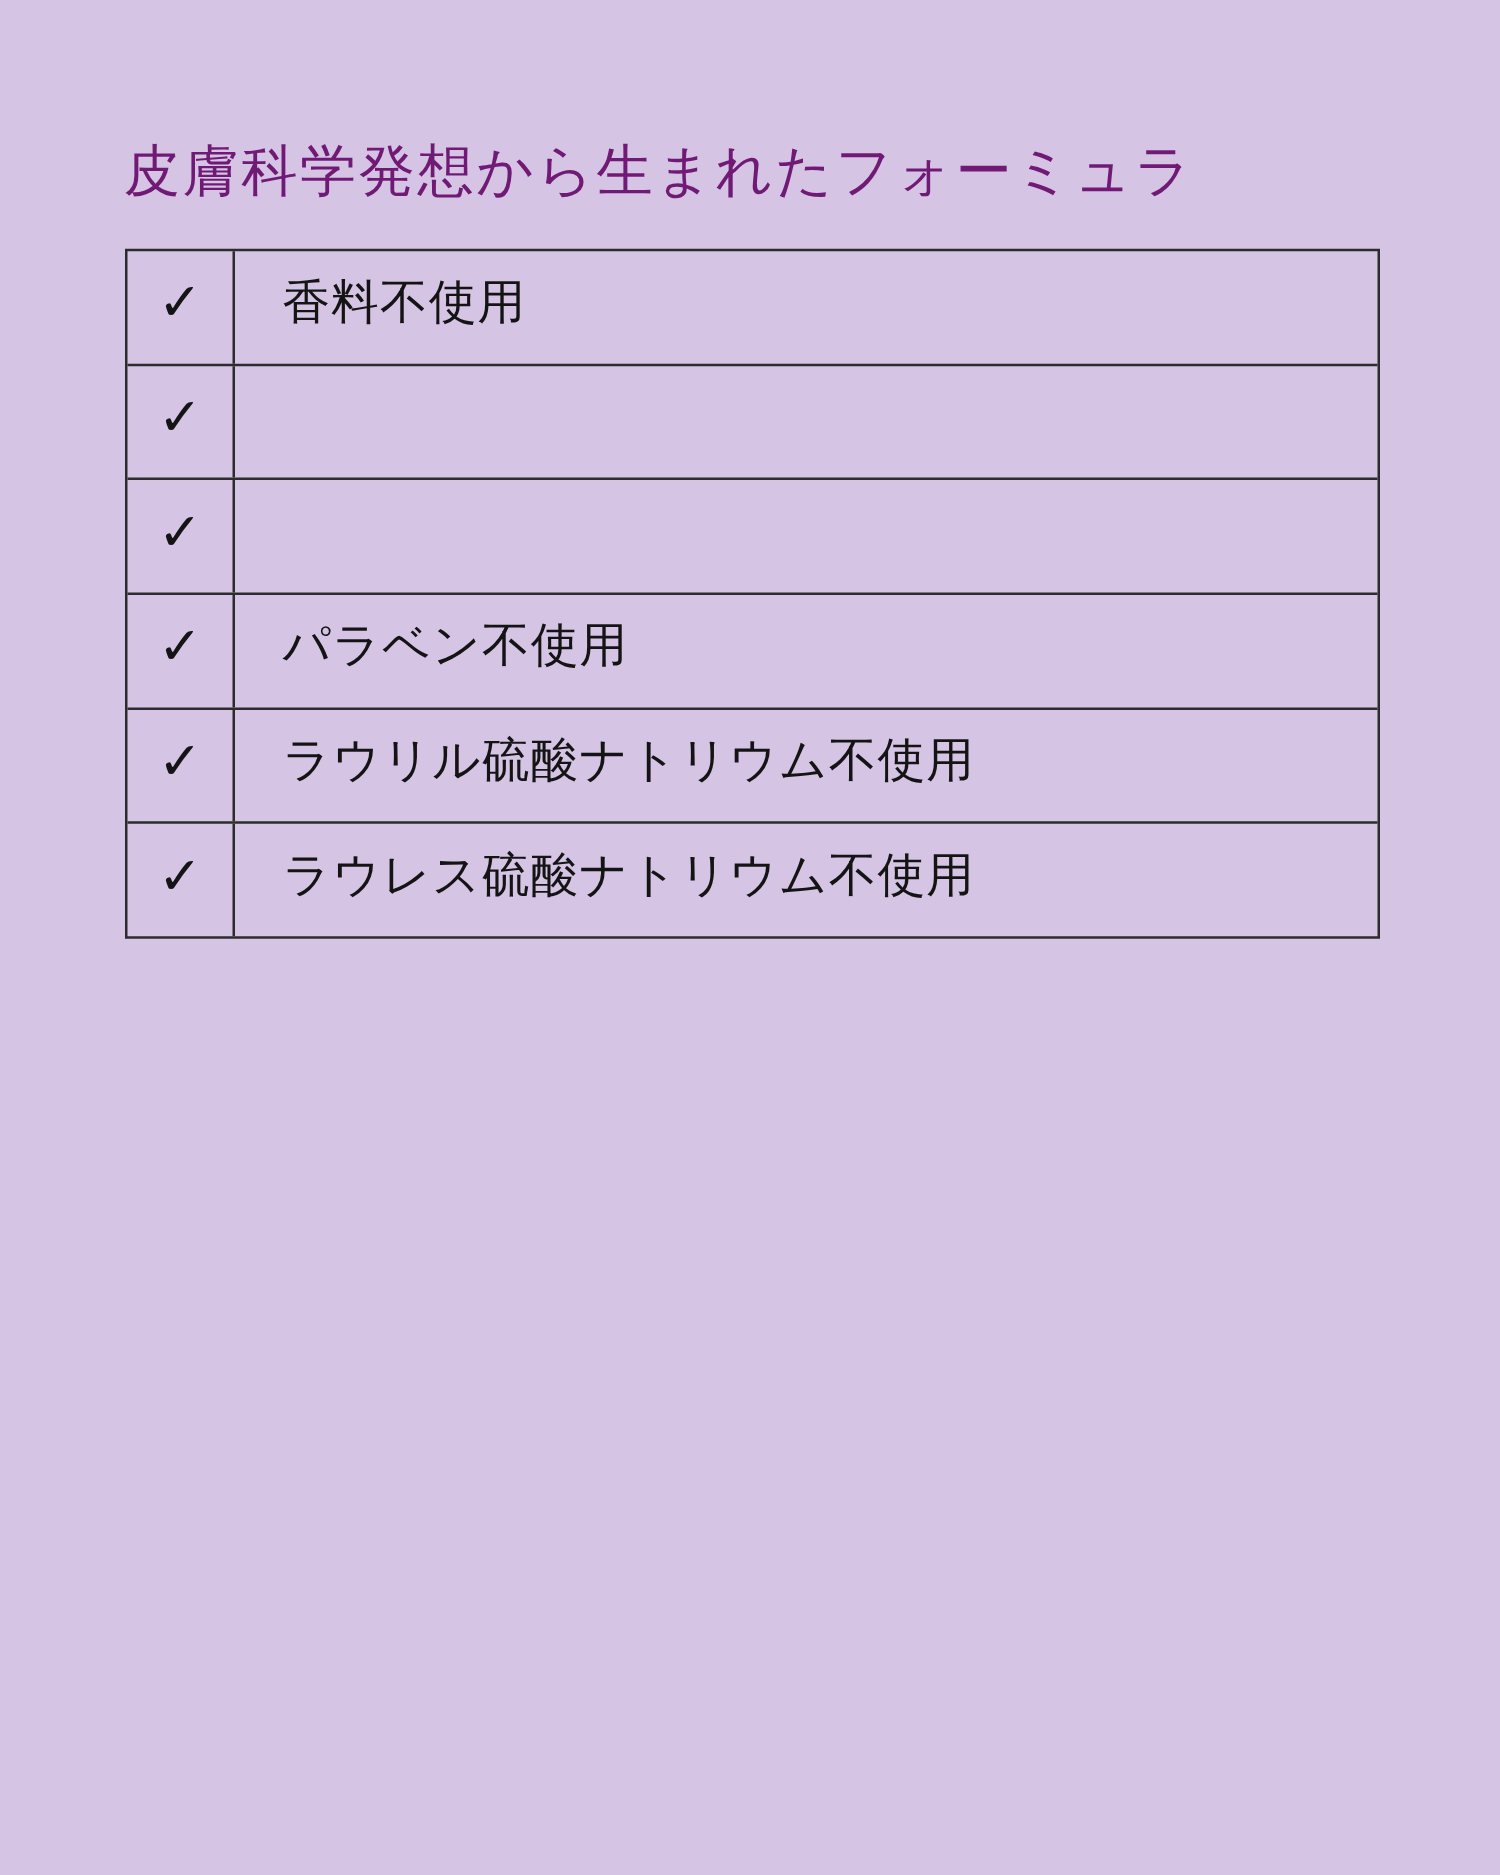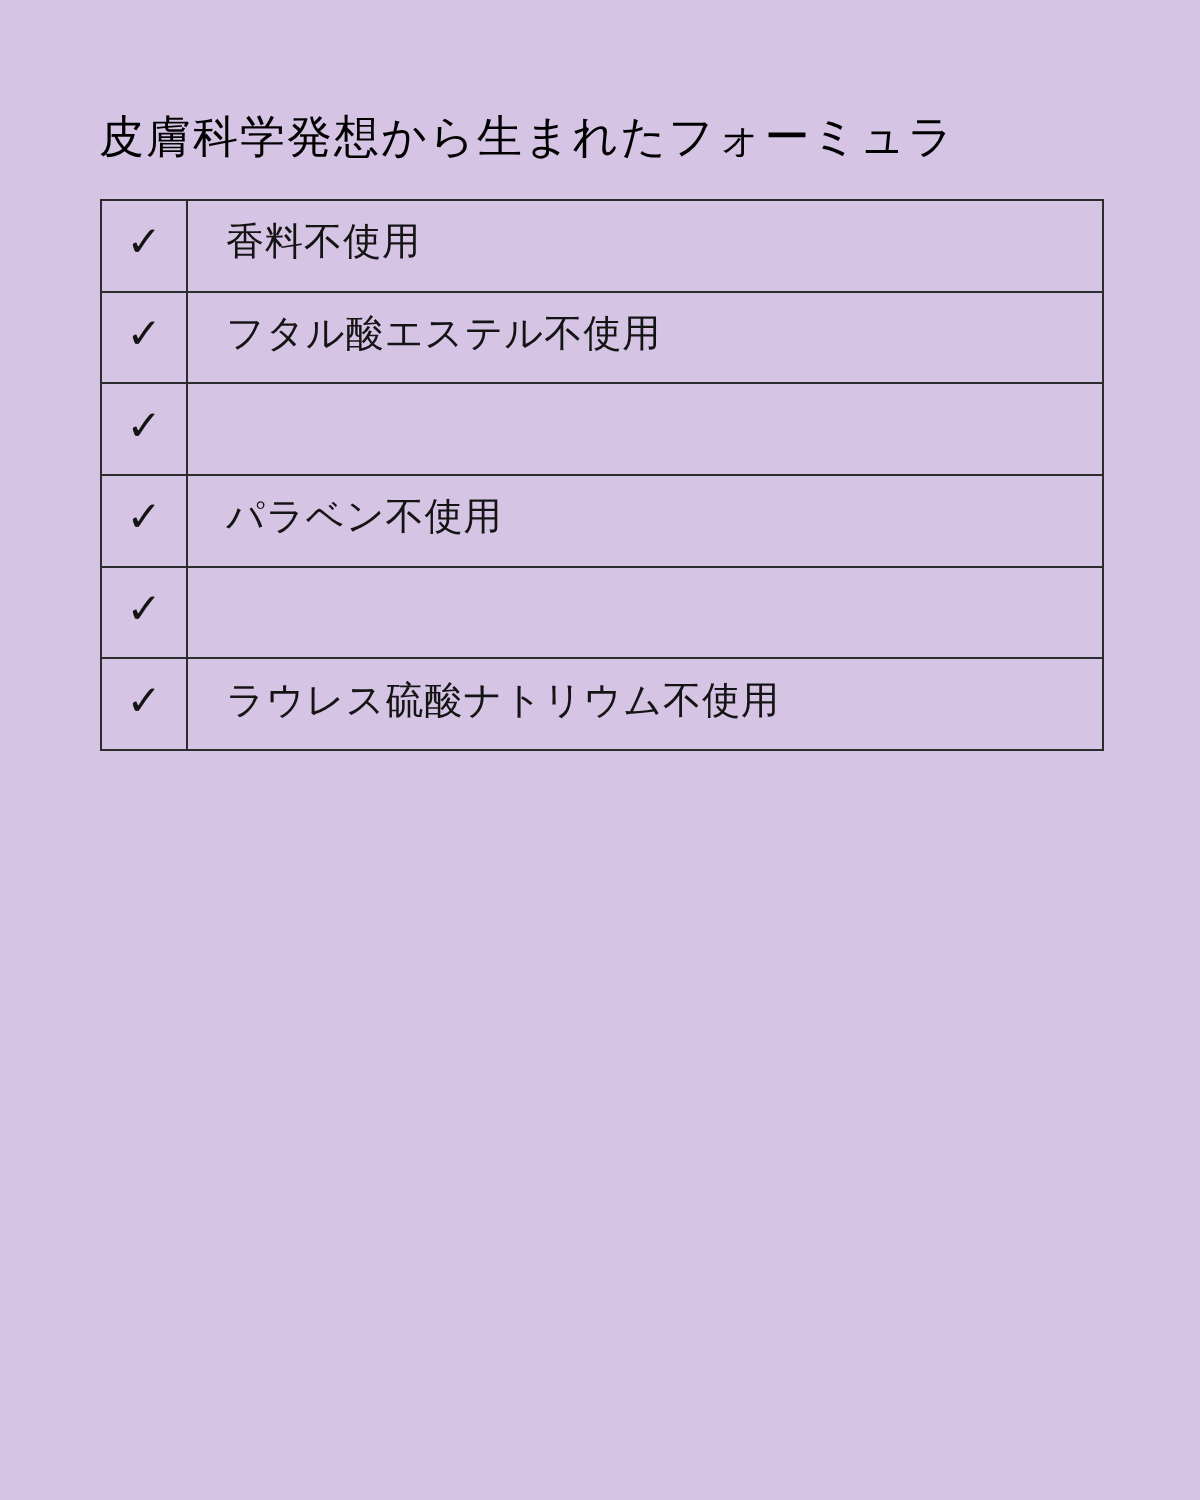--- a/index.html
+++ b/index.html
@@ -15,21 +15,21 @@
     position: relative;
     overflow: hidden;
   }
   .page-title {
     position: absolute;
     left: 99px;
     top: 112px;
     font-size: 45px;
     font-weight: normal;
     letter-spacing: 2px;
-    color: #000000;
+    color: #701a75;
     margin: 0;
     line-height: 1.1;
   }
   .checklist-table {
     position: absolute;
     left: 100px;
     top: 199px;
     width: 1004px;
     height: 552px;
     box-sizing: border-box;
@@ -83,40 +83,40 @@
     <div class="cell check-cell">
       <span class="check-mark">✓</span>
     </div>
     <div class="cell label-cell">香料不使用</div>
   </div>
 
   <div class="row">
     <div class="cell check-cell">
       <span class="check-mark">✓</span>
     </div>
-    <div class="cell label-cell">フタル酸エステル不使用</div>
   </div>
 
   <div class="row">
     <div class="cell check-cell">
       <span class="check-mark">✓</span>
     </div>
   </div>
 
   <div class="row">
     <div class="cell check-cell">
       <span class="check-mark">✓</span>
     </div>
     <div class="cell label-cell">パラベン不使用</div>
   </div>
 
   <div class="row">
     <div class="cell check-cell">
       <span class="check-mark">✓</span>
     </div>
+    <div class="cell label-cell">ラウリル硫酸ナトリウム不使用</div>
   </div>
 
   <div class="row">
     <div class="cell check-cell">
       <span class="check-mark">✓</span>
     </div>
     <div class="cell label-cell">ラウレス硫酸ナトリウム不使用</div>
   </div>
 
 </div>

